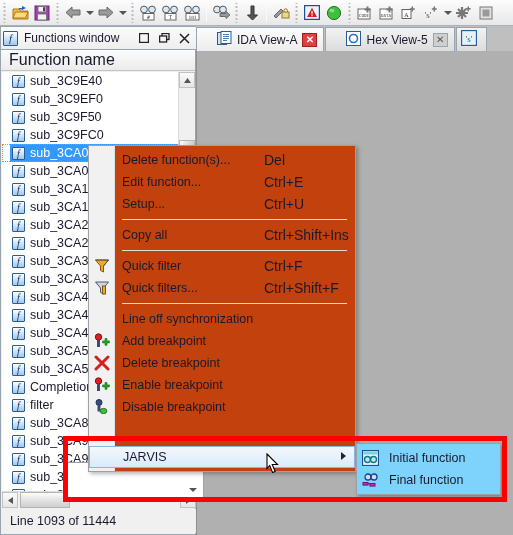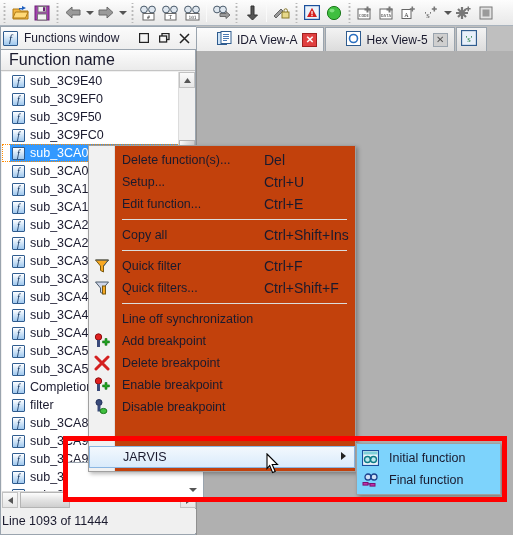--- a/index.html
+++ b/index.html
@@ -114,21 +114,21 @@
     justify-content: center;
   }
   .sb-lt { left: 0; } .sb-rt { right: 0; }
   .hthumb {
     position: absolute; left: 18px; top: 0; width: 50px; height: 16px;
     background: linear-gradient(to bottom,#fdfdfd,#e3e3e3,#cfcfcf);
     border: 1px solid #b4b4b4;
   }
   .statusbar {
     position: absolute; left: 1px; bottom: 1px; width: 194px; height: 24px;
-    display: flex; align-items: center; padding-left: 0;
+    display: flex; align-items: center; padding-left: 8px;
     font-size: 12.5px; background: #f0f0f0;
   }
 
   
   .filterbox {
     position: absolute; left: 64px; top: 462px; width: 140px; height: 38px;
     background: #ffffff; border: 1px solid #9aa4ae; z-index: 5;
     display: flex; align-items: flex-end; justify-content: flex-end;
     padding: 0 2px 2px 0;
   }
@@ -543,26 +543,26 @@
     </span>
   </div>
 
   <div class="ctxmenu" id="context-menu">
     <div class="ctxgutter"></div>
   <div class="mi">
         <span>Delete function(s)...</span>
         <span class="mi-shortcut">Del</span>
       </div>
       <div class="mi">
+        <span>Edit function...</span>
+        <span class="mi-shortcut">Ctrl+E</span>
+      </div>
+      <div class="mi">
         <span>Setup...</span>
         <span class="mi-shortcut">Ctrl+U</span>
-      </div>
-      <div class="mi">
-        <span>Edit function...</span>
-        <span class="mi-shortcut">Ctrl+E</span>
       </div>
       <div class="misep"></div>
       <div class="mi">
         <span>Copy all</span>
         <span class="mi-shortcut">Ctrl+Shift+Ins</span>
       </div>
       <div class="misep"></div>
       <div class="mi">
         <span class="mi-icon">
           <span style="display: flex; align-items: center; justify-content: center;">

